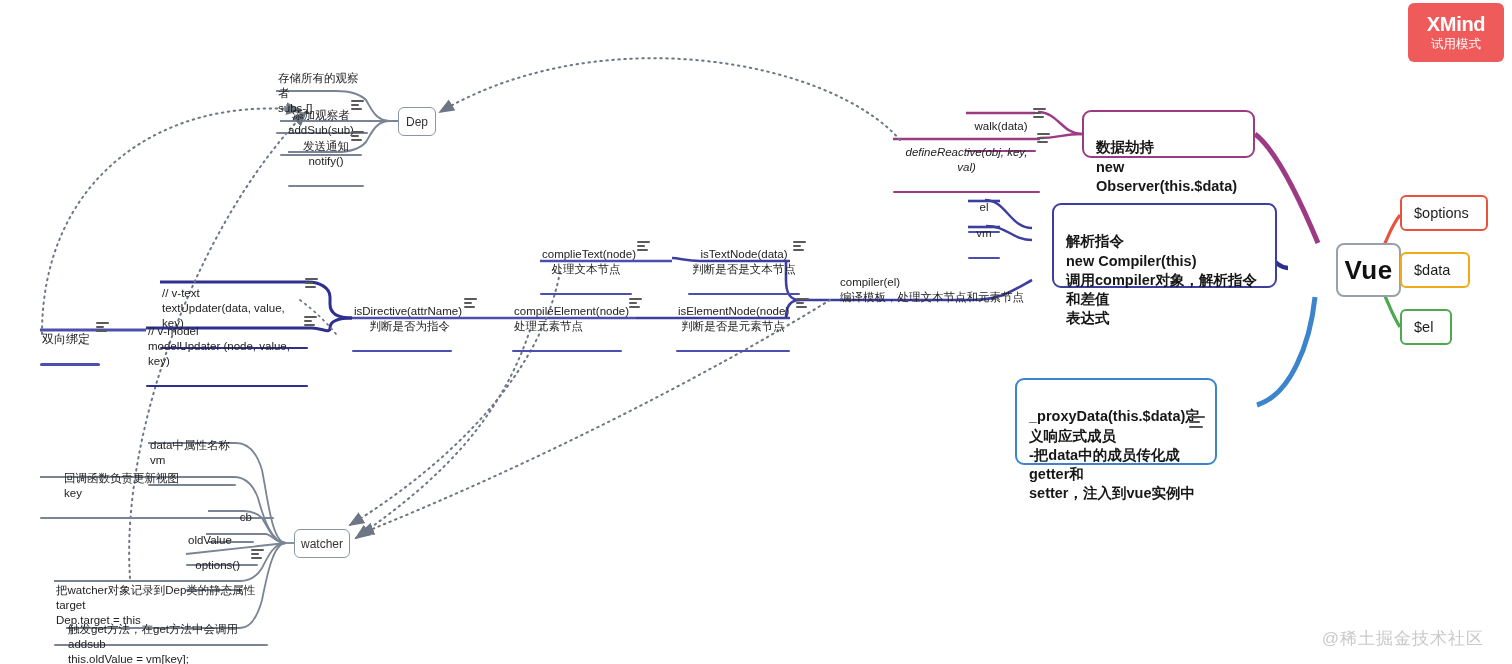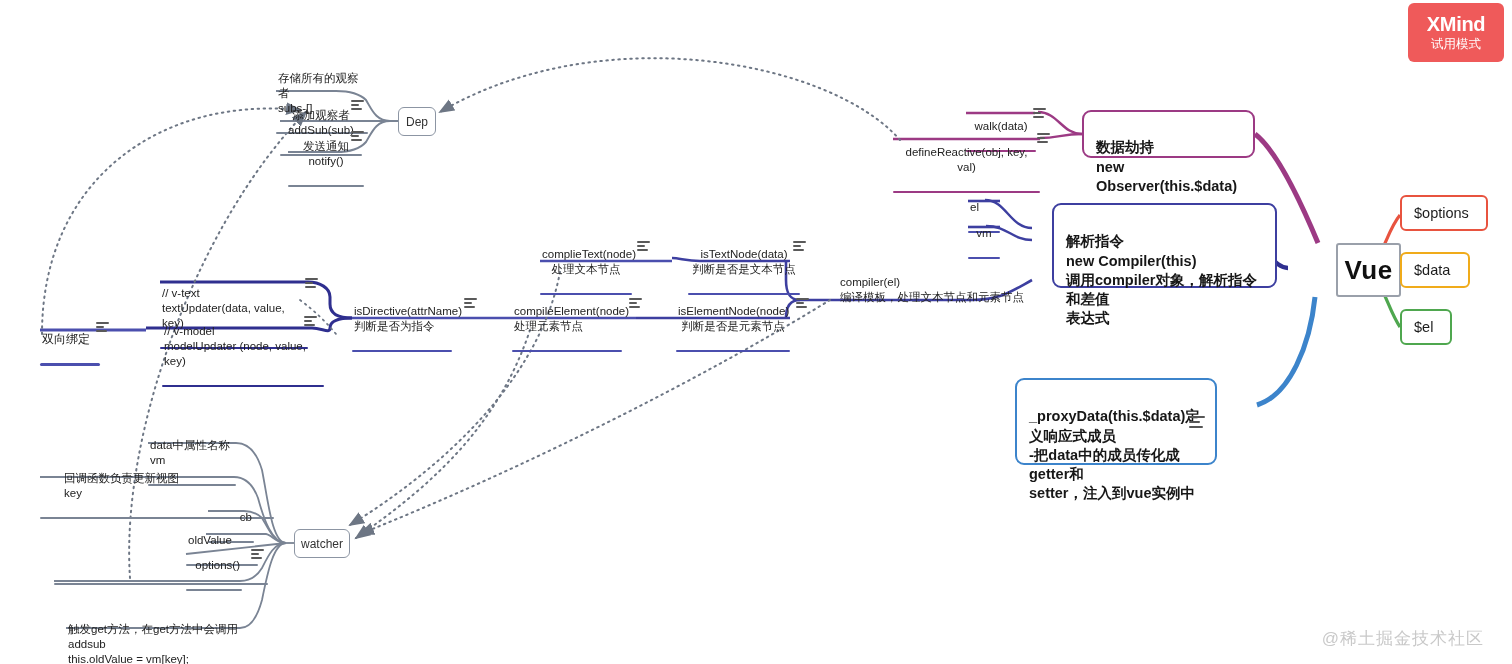--- a/index.html
+++ b/index.html
@@ -12,21 +12,21 @@
     color:#222;
   }
   #canvas{position:absolute;inset:0;width:1512px;height:664px;}
   svg#wires{position:absolute;left:0;top:0;width:1512px;height:664px;pointer-events:none;}
 
   .node{position:absolute;box-sizing:border-box;background:#fff;}
 
   
   #root-vue{
     left:1336px;top:243px;width:65px;height:54px;
-    border:2px solid #9aa0aa;border-radius:3px;
+    border:2px solid #9aa0aa;border-radius:8px;
     display:flex;align-items:center;justify-content:center;
     font-size:26px;font-weight:bold;color:#111;letter-spacing:.5px;
   }
 
   
   .chip{
     position:absolute;box-sizing:border-box;border-radius:6px;border:2px solid;
     display:flex;align-items:center;padding-left:12px;
     font-size:14.5px;color:#1c1c1c;background:#fff;
   }
@@ -211,31 +211,31 @@
     <span class="txt" style="text-align:center;">walk(data)</span>
     <span class="ul"></span>
   </div>
   <span class="nm" style="position:absolute;left:1026px;top:108px;">
       <i></i>
       <i></i>
       <i></i>
     </span>
 
   <div class="lt purple" style="left:893px;top:130px;width:147px;">
-    <span class="txt" style="text-align:center;">defineReactive(obj, key, val)</span>
+    <span class="txt" style="text-align:center;font-style:italic;">defineReactive(obj, key, val)</span>
     <span class="ul"></span>
   </div>
   <span class="nm" style="position:absolute;left:1030px;top:133px;">
       <i></i>
       <i></i>
       <i></i>
     </span>
 
   <div class="lt indigo" style="left:968px;top:185px;width:32px;">
-    <span class="txt" style="">el</span>
+    <span class="txt" style="text-align:center;">el</span>
     <span class="ul"></span>
   </div>
   <div class="lt indigo" style="left:968px;top:211px;width:32px;">
     <span class="txt" style="text-align:center;">vm</span>
     <span class="ul"></span>
   </div>
 
   <div class="lt nol" style="left:838px;top:260px;width:190px;">
     <span class="txt">compiler(el)
 编译模板，处理文本节点和元素节点</span>
@@ -280,42 +280,42 @@
 处理元素节点</span>
     <span class="ul"></span>
   </div>
   <span class="nm" style="position:absolute;left:622px;top:298px;">
       <i></i>
       <i></i>
       <i></i>
     </span>
 
   <div class="lt indigo" style="left:352px;top:289px;width:100px;">
-    <span class="txt" style="text-align:left;">isDirective(attrName)
+    <span class="txt" style="text-align:right;">isDirective(attrName)
 判断是否为指令</span>
     <span class="ul"></span>
   </div>
   <span class="nm" style="position:absolute;left:457px;top:298px;">
       <i></i>
       <i></i>
       <i></i>
     </span>
 
   <div class="lt navy" style="left:160px;top:271px;width:148px;">
     <span class="txt">// v-text
 textUpdater(data, value, key)</span>
     <span class="ul"></span>
   </div>
   <span class="nm" style="position:absolute;left:298px;top:278px;">
       <i></i>
       <i></i>
       <i></i>
     </span>
 
-  <div class="lt navy" style="left:146px;top:309px;width:162px;margin-left:16px;">
+  <div class="lt navy" style="left:146px;top:309px;width:162px;">
     <span class="txt">// v-model
 modelUpdater (node, value, key)</span>
     <span class="ul"></span>
   </div>
   <span class="nm" style="position:absolute;left:297px;top:316px;">
       <i></i>
       <i></i>
       <i></i>
     </span>
 
@@ -391,20 +391,22 @@
     <span class="txt" style="text-align:right;">options()</span>
     <span class="ul"></span>
   </div>
   <span class="nm" style="position:absolute;left:244px;top:549px;">
       <i></i>
       <i></i>
       <i></i>
     </span>
 
   <div class="lt gray" style="left:54px;top:568px;width:214px;">
+    <span class="txt">把watcher对象记录到Dep类的静态属性target
+Dep.target = this</span>
     <span class="ul"></span>
   </div>
 
   <div class="lt gray" style="left:66px;top:607px;width:204px;">
     <span class="txt">触发get方法，在get方法中会调用addsub
 this.oldValue = vm[key];</span>
     
   </div>
 
   <div id="xmind-badge" style="background: rgb(239, 90, 90);">

